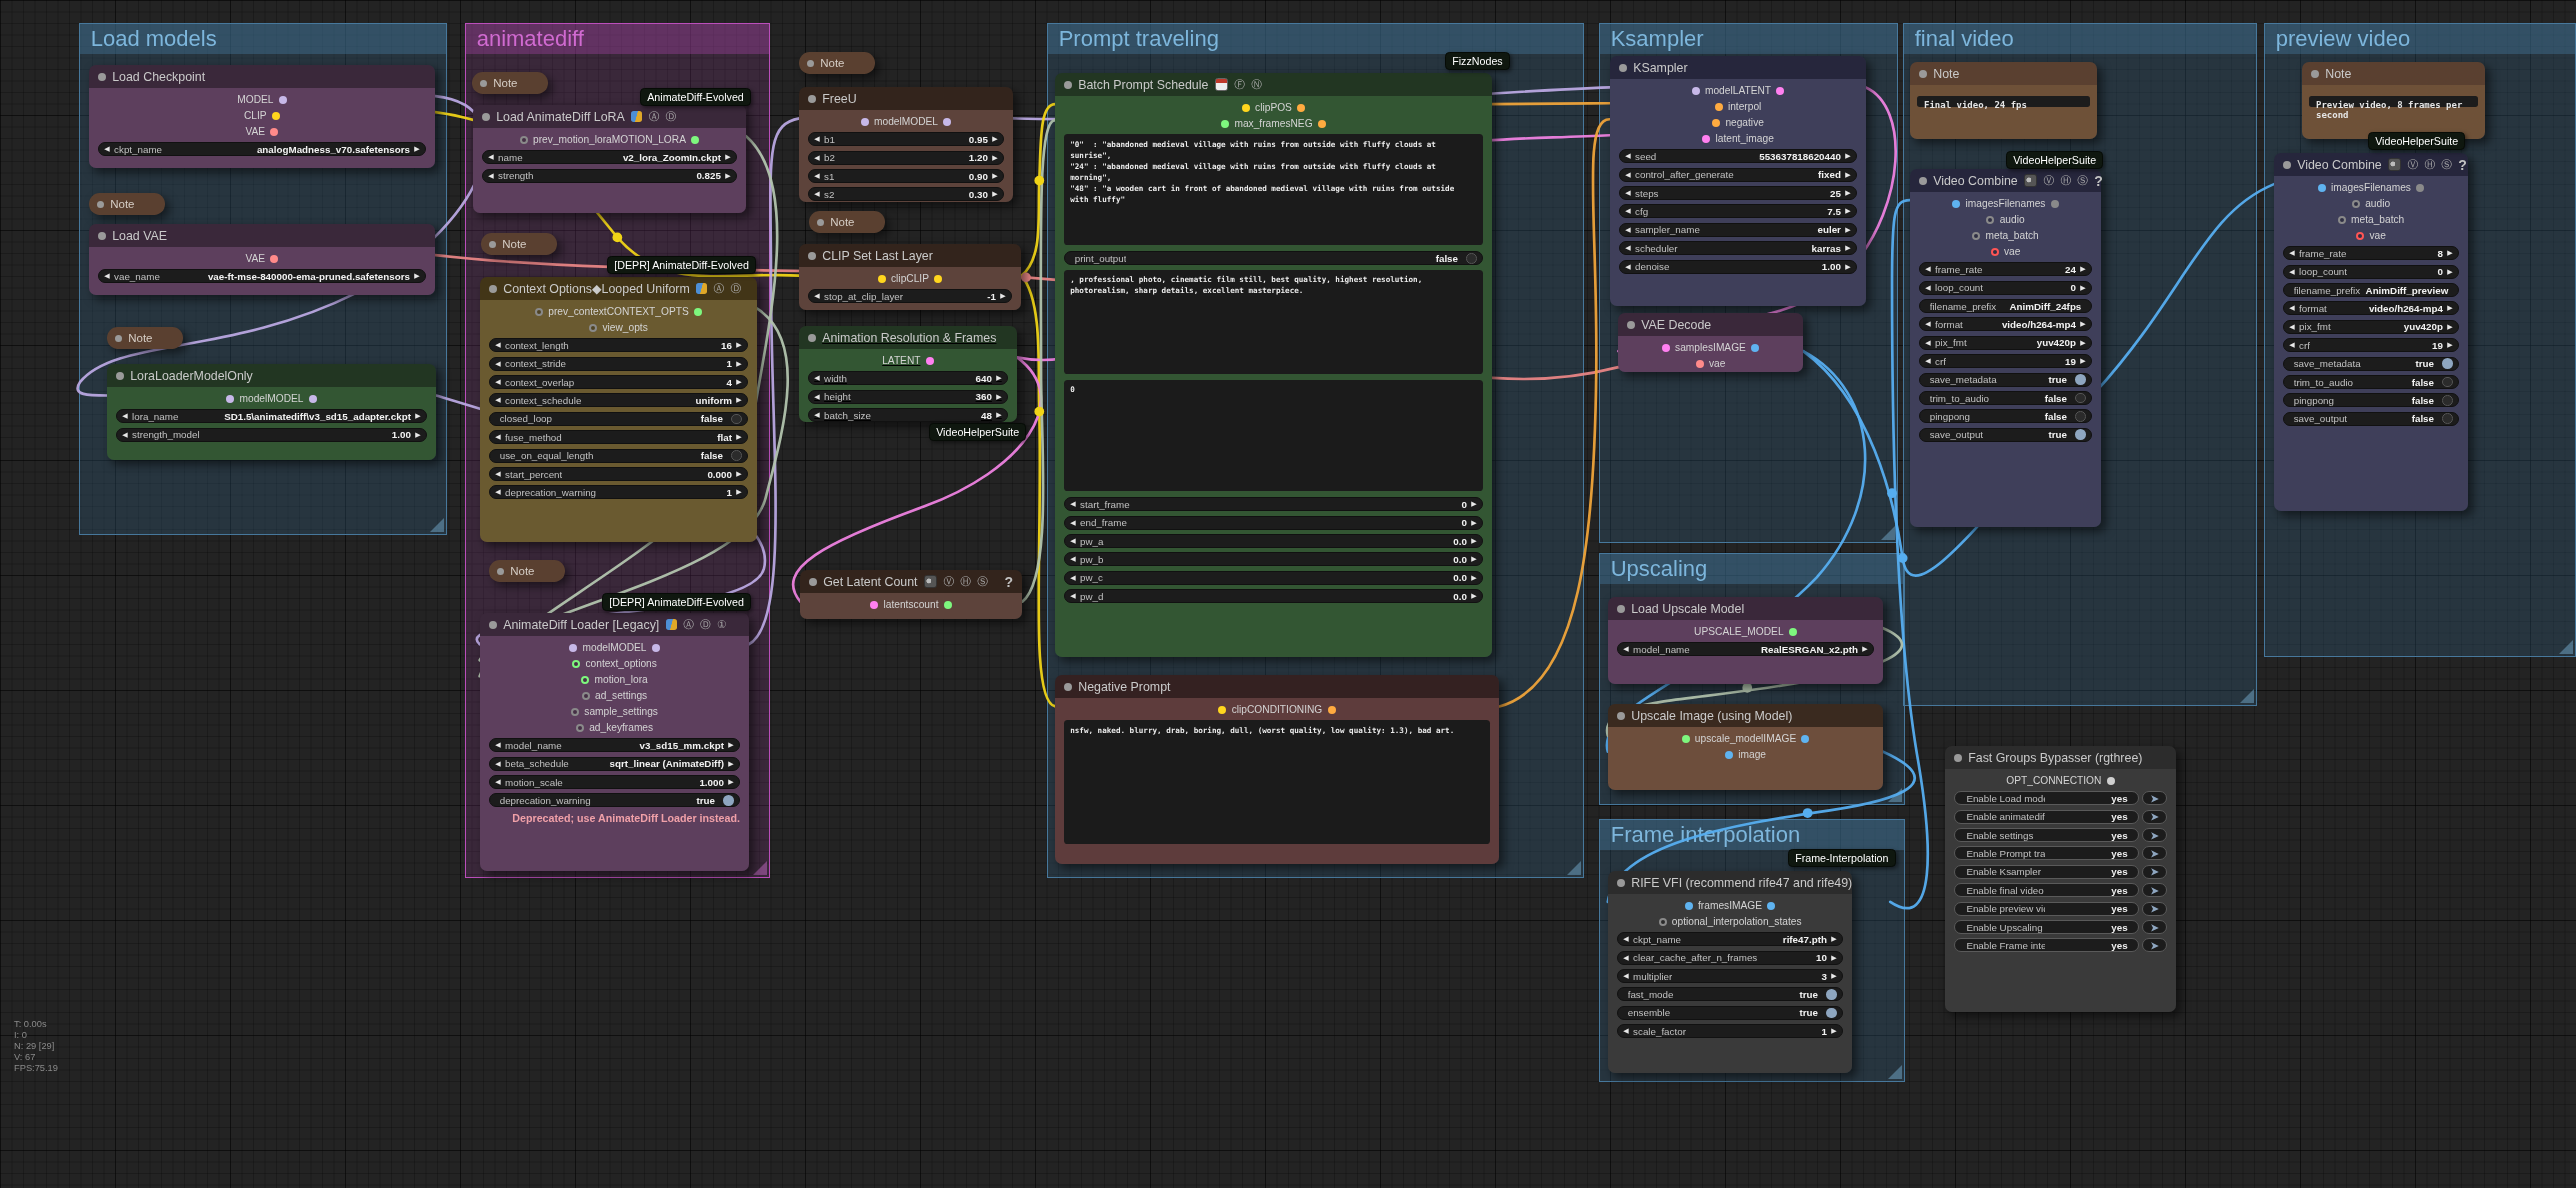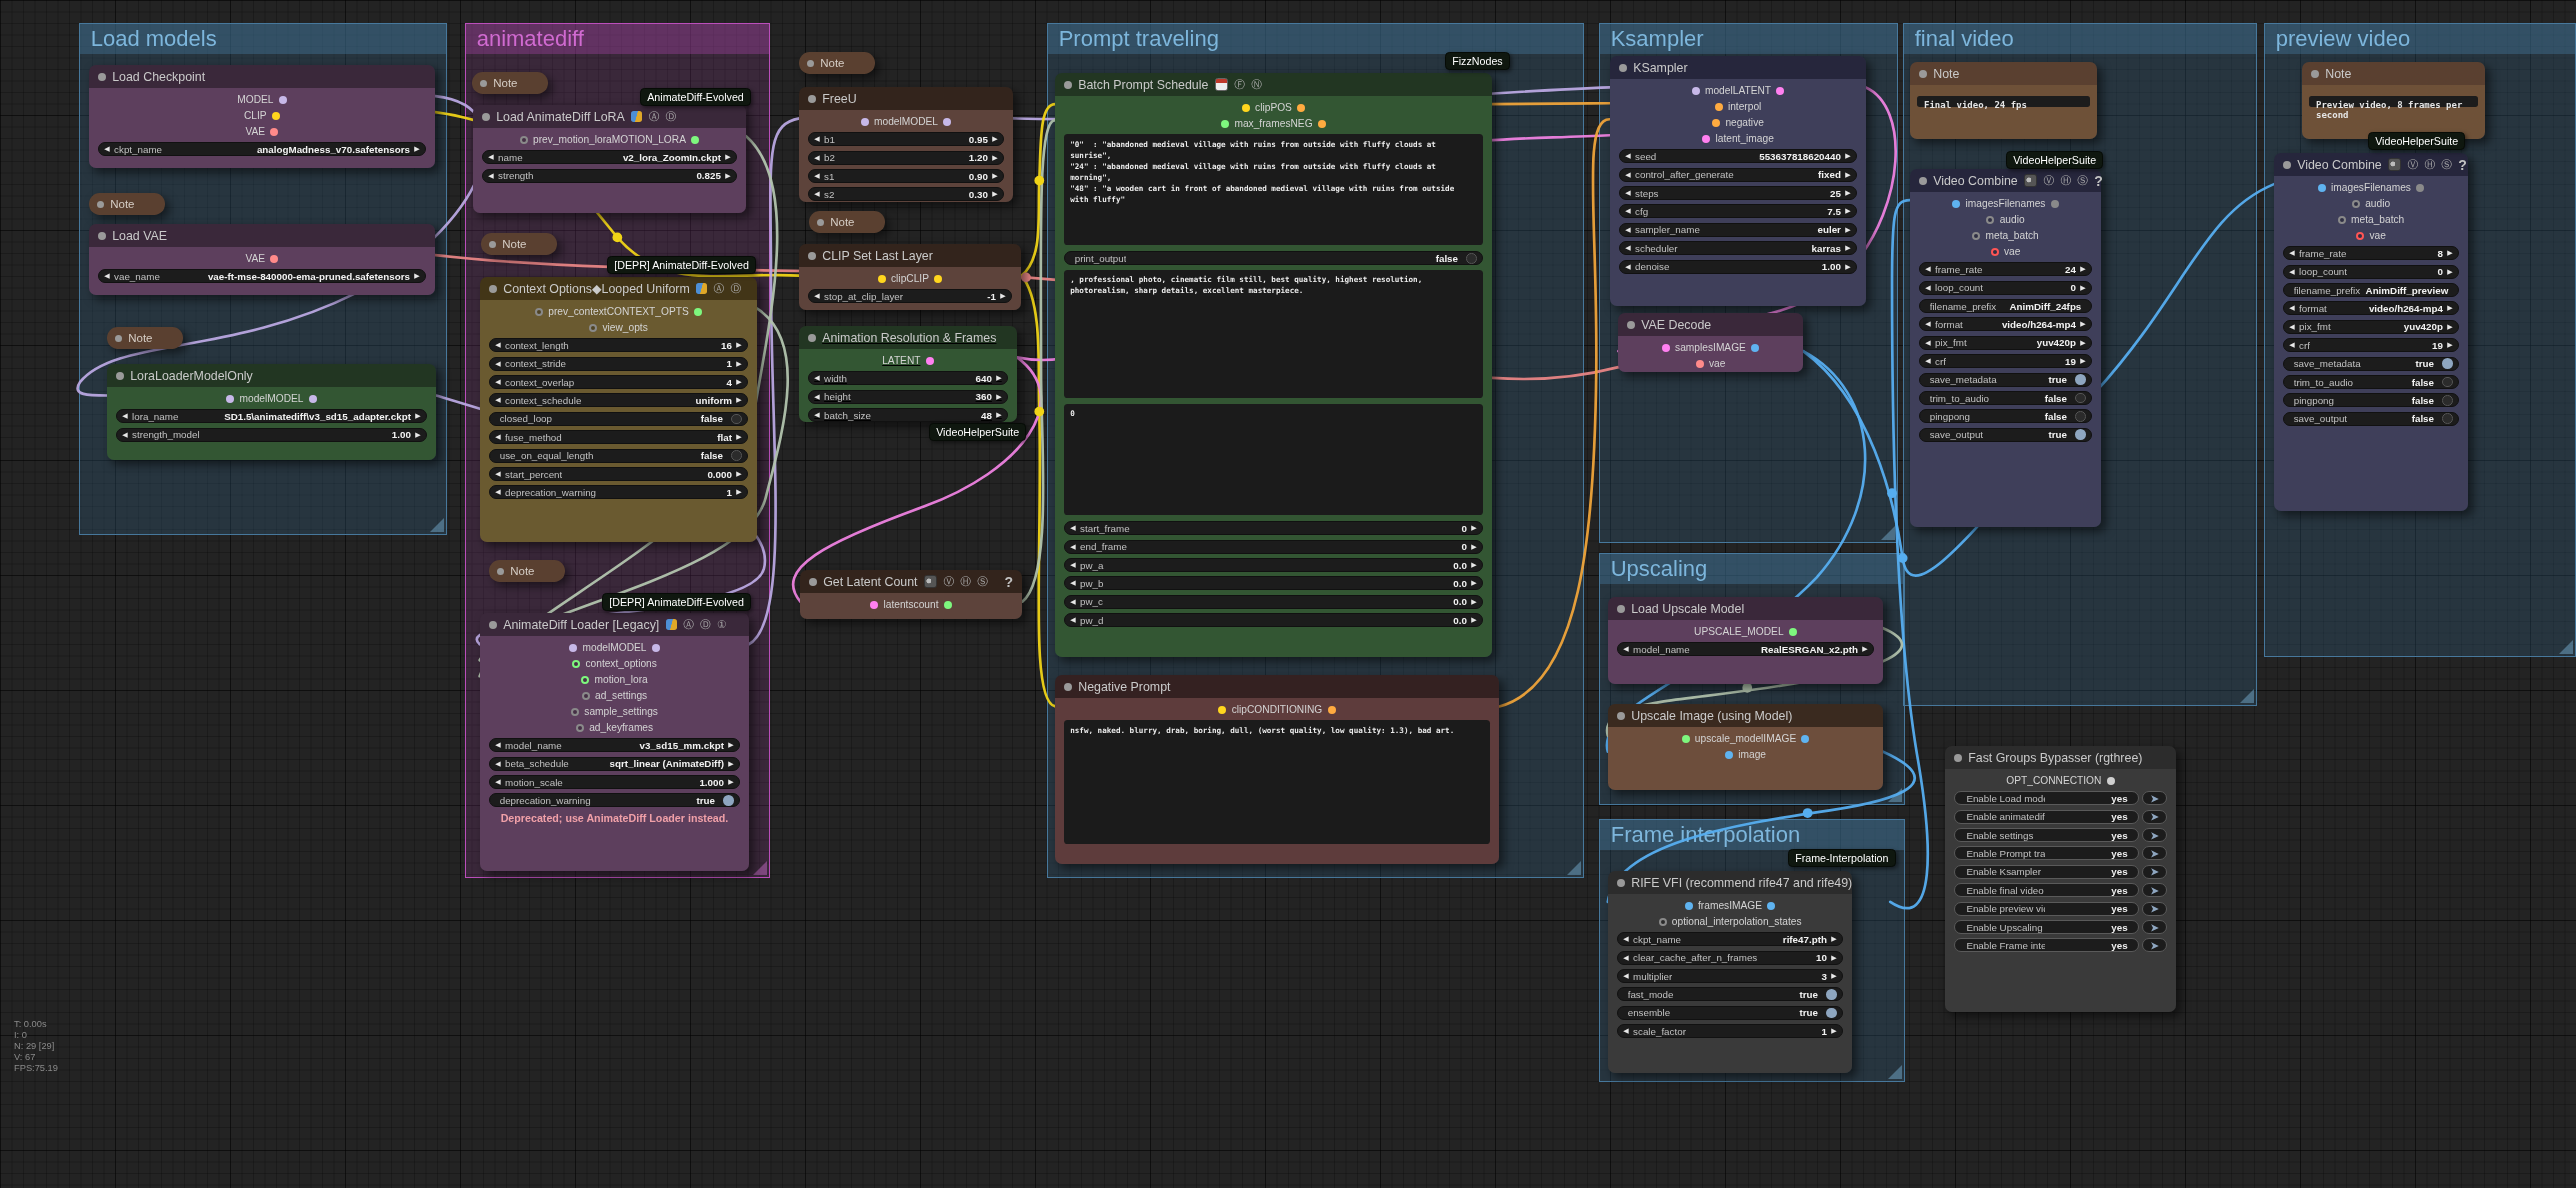--- a/index.html
+++ b/index.html
@@ -71,21 +71,21 @@
      padding:0 5.3px;margin-bottom:4.4px;font-size:9.8px;color:#c2c2c2;box-sizing:border-box;}
   .w .arr{font-size:7px;color:#e8e8e8;flex:none;}
   .w .wl{margin-left:4.4px;overflow:hidden;white-space:nowrap;flex-shrink:1;}
   .w .wv{flex:1;text-align:right;color:#f2f2f2;font-weight:bold;margin:0 4.4px;white-space:nowrap;}
   .w.tg .circ{width:10.7px;height:10.7px;border-radius:50%;flex:none;margin-left:3.6px;}
   .circ.on{background:#8ea6c0;}
   .circ.off{background:#2b2b2b;border:0.9px solid #555;box-sizing:border-box;}
   .warea{background:#1b1b1b;border-radius:3.6px;margin:0 0 6.2px;padding:4.4px 6.2px;
      font-family:"DejaVu Sans Mono",monospace;font-size:7.6px;font-weight:bold;line-height:1.45;
      color:#ececec;white-space:pre-wrap;overflow:hidden;box-sizing:border-box;}
-  .wnote{color:#f0a0a8;font-size:10.7px;font-weight:bold;text-align:center;margin-top:1.8px;}
+  .wnote{color:#f0a0a8;font-size:10.7px;font-weight:bold;text-align:right;margin-top:1.8px;}
   .w.bp{background:none;border:none;padding:0;gap:2.7px;}
   .bpm{flex:1;display:flex;align-items:center;background:#1c1c1c;border:0.9px solid #5a5a5a;border-radius:8px;height:14px;padding:0 7px;box-sizing:border-box;}
   .bpm .wl{flex:1;overflow:hidden;white-space:nowrap;}
   .bpm .wv{font-weight:bold;color:#eee;margin-right:3.6px;}
   .bpa{width:25px;height:14px;background:#1c1c1c;border:0.9px solid #5a5a5a;border-radius:8px;display:flex;align-items:center;justify-content:center;color:#8ea6c0;font-size:9.8px;font-weight:bold;box-sizing:border-box;}
   .notebody{margin:7px;background:#1c1c1c;border-radius:2.7px;height:calc(100% - 39px);padding:4.4px 7px;
      font-family:"DejaVu Sans Mono",monospace;font-size:9px;font-weight:bold;color:#e5e5e5;white-space:pre-wrap;box-sizing:border-box;}
 
   #stats{position:absolute;left:14px;top:1019px;z-index:1;font-size:9.3px;color:#8a8a8a;line-height:11px;}
 </style>
@@ -629,21 +629,21 @@
         </div>
         <div class="wids">
           <div class="warea" style="height: 111px;">"0"  : "abandoned medieval village with ruins from outside with fluffy clouds at sunrise",
 "24" : "abandoned medieval village with ruins from outside with fluffy clouds at morning",
 "48" : "a wooden cart in front of abandoned medieval village with ruins from outside with fluffy"</div>
           <div class="w tg">
             <span class="wl">print_output</span>
             <span class="wv">false</span>
             <span class="circ off"></span>
           </div>
-          <div class="warea" style="height: 128px;">, professional photo, cinematic film still, best quality, highest resolution, photorealism, sharp details, excellent masterpiece.</div>
+          <div class="warea" style="height: 104px;">, professional photo, cinematic film still, best quality, highest resolution, photorealism, sharp details, excellent masterpiece.</div>
           <div class="warea" style="height: 111px;">0</div>
           <div class="w">
             <span class="arr">◀</span>
             <span class="wl">start_frame</span>
             <span class="wv">0</span>
             <span class="arr">▶</span>
           </div>
           <div class="w">
             <span class="arr">◀</span>
             <span class="wl">end_frame</span>

